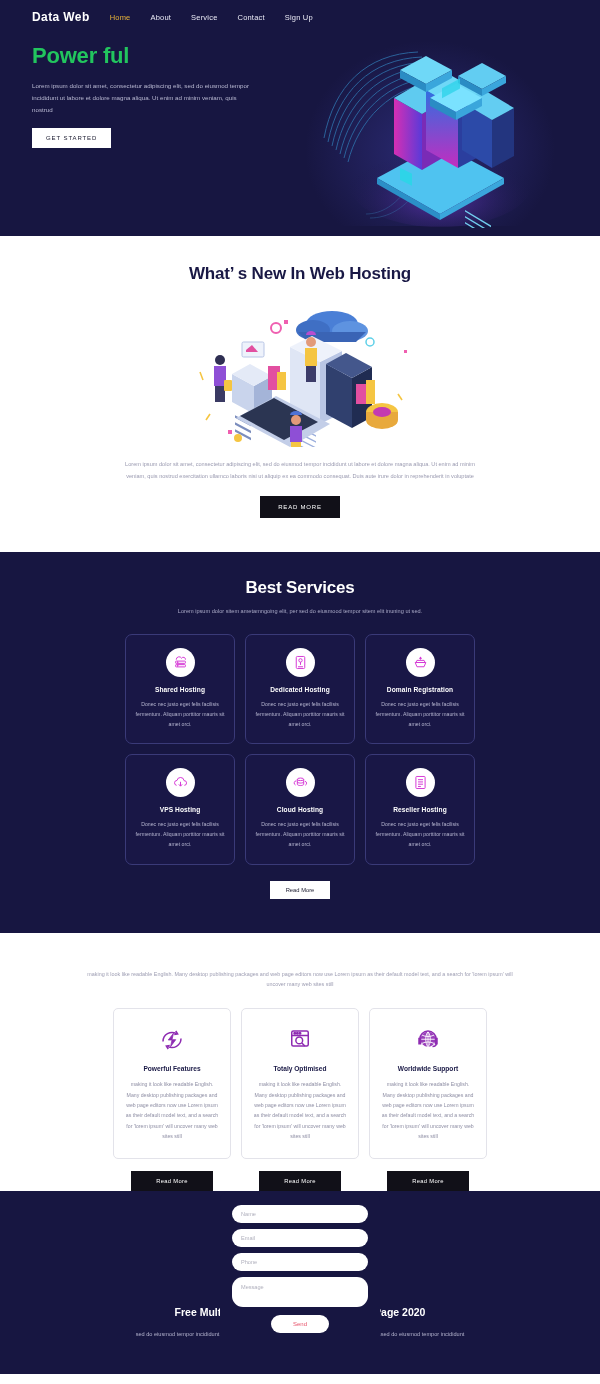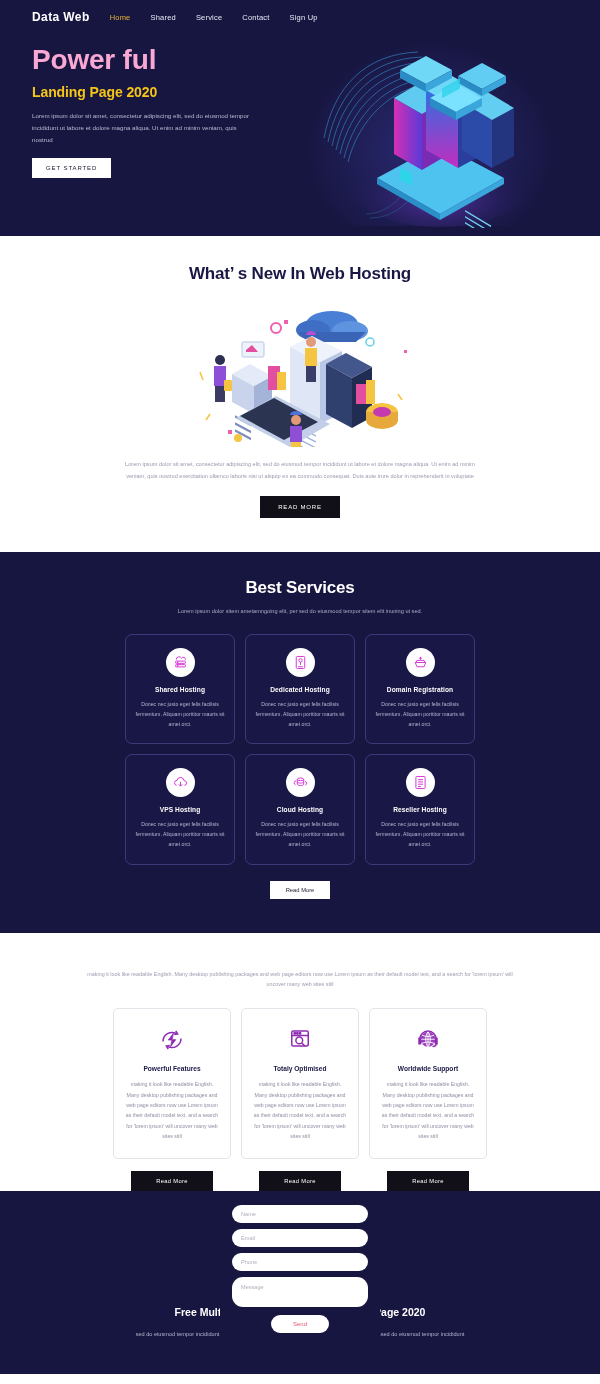--- a/index.html
+++ b/index.html
@@ -29,21 +29,21 @@
   }
   .brand{ color:#fff; font-size:12px; font-weight:bold; letter-spacing:.4px; }
   .nav-links{ display:flex; gap:20px;padding-left:20px; }
   .nav-links a{
     color:#e9e9f5; font-size:7.5px; text-decoration:none; letter-spacing:.2px;
   }
   .nav-links a.active{ color:#e7b339; }
 
   .hero-body{ position:relative; z-index:3; padding:18px 0 0 32px; width:270px; }
   .hero-h1{
-    color:#f9a8d4; font-size:28px; font-weight:bold; line-height:1.28;
+    color:#22c55e; font-size:22px; font-weight:bold; line-height:1.28;
     letter-spacing:-.2px;
   }
   .hero-h2{
     color:#f5c518; font-size:14px; font-weight:bold; margin-top:6px; letter-spacing:-.1px;
   }
   .hero-p{
     color:#b9b9d2; font-size:6.2px; line-height:1.95; margin-top:10px; width:220px;
   }
   .btn-white{
     display:inline-block; background:#ffffff; color:#1b1b2f;
@@ -227,32 +227,31 @@
       <path d="M108 70 L134 84 L160 70 L134 56 Z" fill="#7ae2ff"></path>
       <path d="M108 70 L108 78 L134 92 L134 84 Z" fill="#2a8cc4"></path>
       <path d="M160 70 L160 78 L134 92 L134 84 Z" fill="#3aa6dc"></path>
       <rect x="120" y="66" width="18" height="10" fill="#2fd3ea" opacity=".8" transform="skewY(-28) translate(0,58)"></rect>
     </svg>
 
     <div class="navbar">
       <div class="brand">Data Web</div>
       <nav class="nav-links">
         <a href="#" class="active">Home</a>
-        <a href="#">Shared</a>
+        <a href="#">About</a>
         <a href="#">Service</a>
         <a href="#">Contact</a>
         <a href="#">Sign Up</a>
       </nav>
     </div>
 
     <div class="hero-body">
       <div class="hero-h1">
         <div>Power ful</div>
       </div>
-      <div class="hero-h2">Landing Page 2020</div>
       <p class="hero-p">Lorem ipsum dolor sit amet, consectetur adipiscing elit, sed do eiusmod tempor incididunt ut labore et dolore magna aliqua. Ut enim ad minim veniam, quis nostrud</p>
       <button class="btn-white">GET STARTED</button>
     </div>
   </section>
 
   <section class="section-white whatsnew">
     <h2 class="h-dark">What’ s New In Web Hosting</h2>
 
     <svg class="whatsnew-art" viewBox="0 0 240 145">
 

